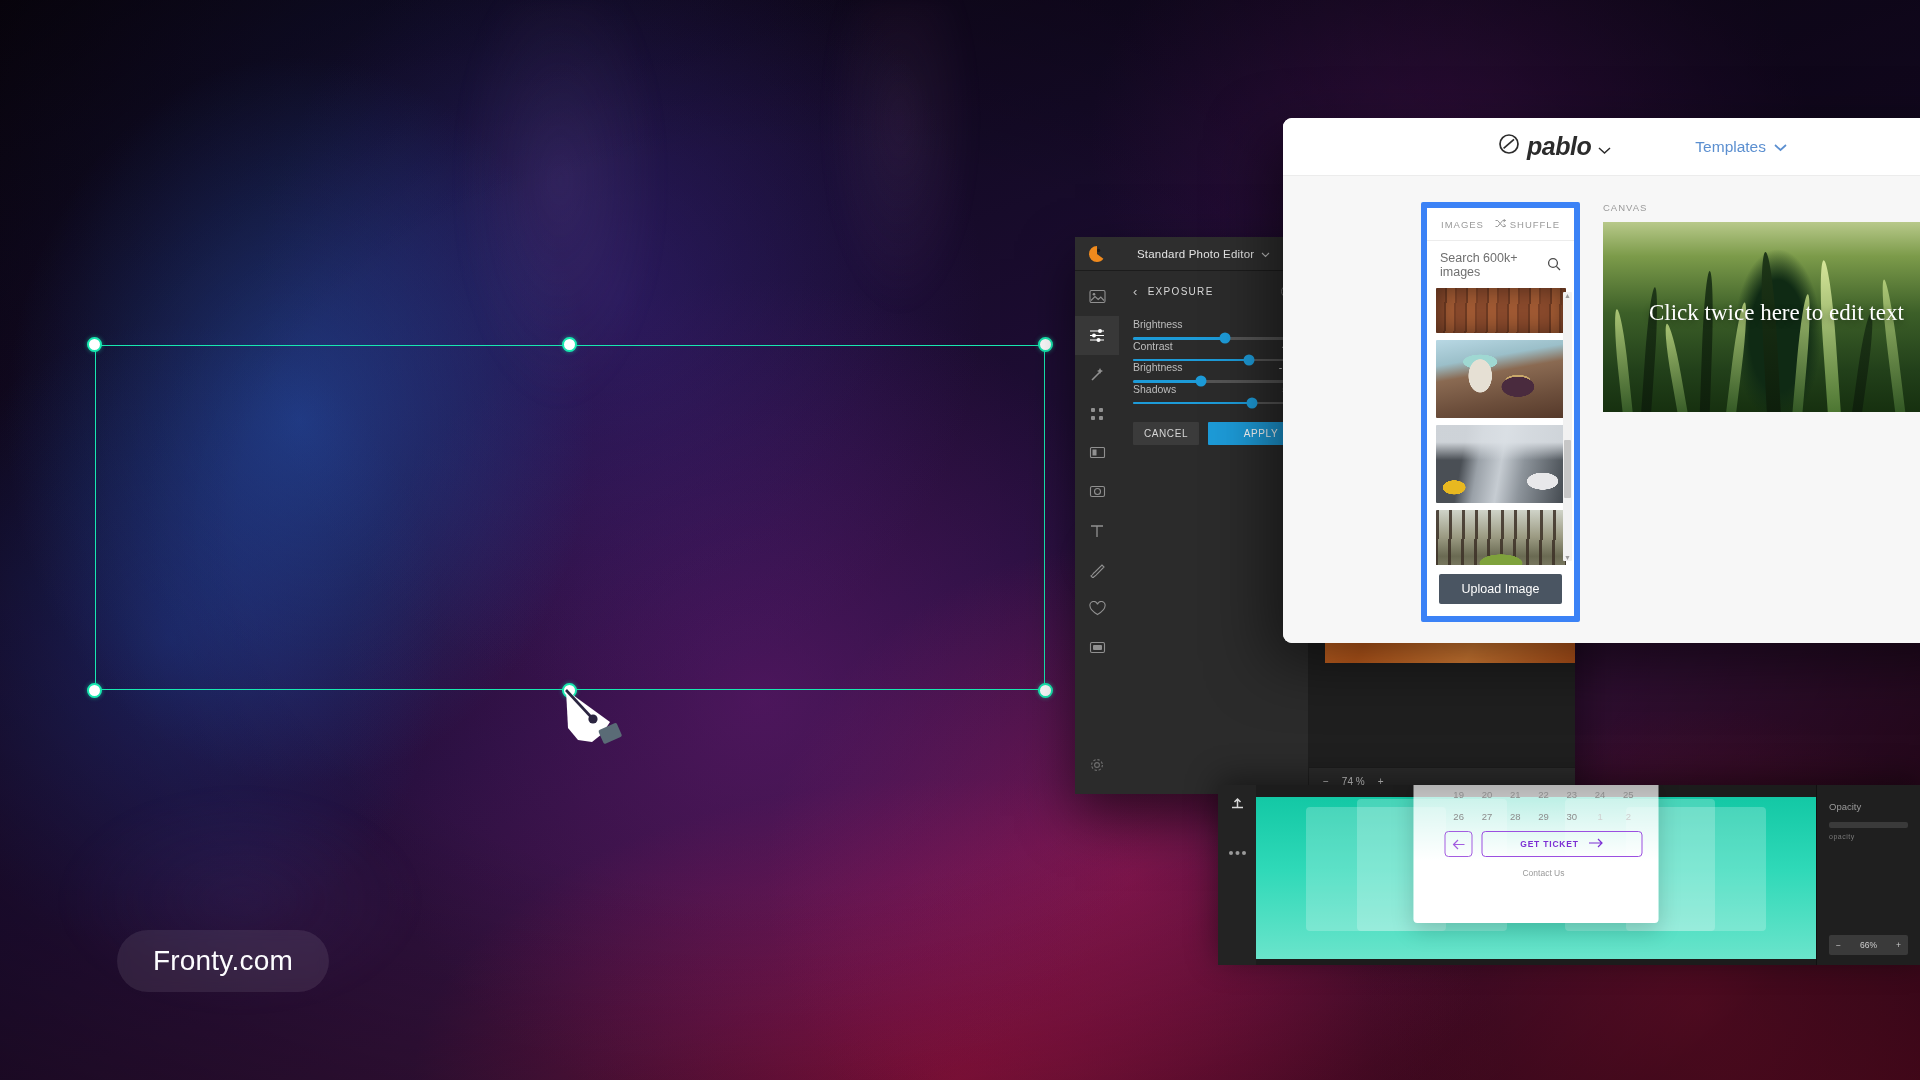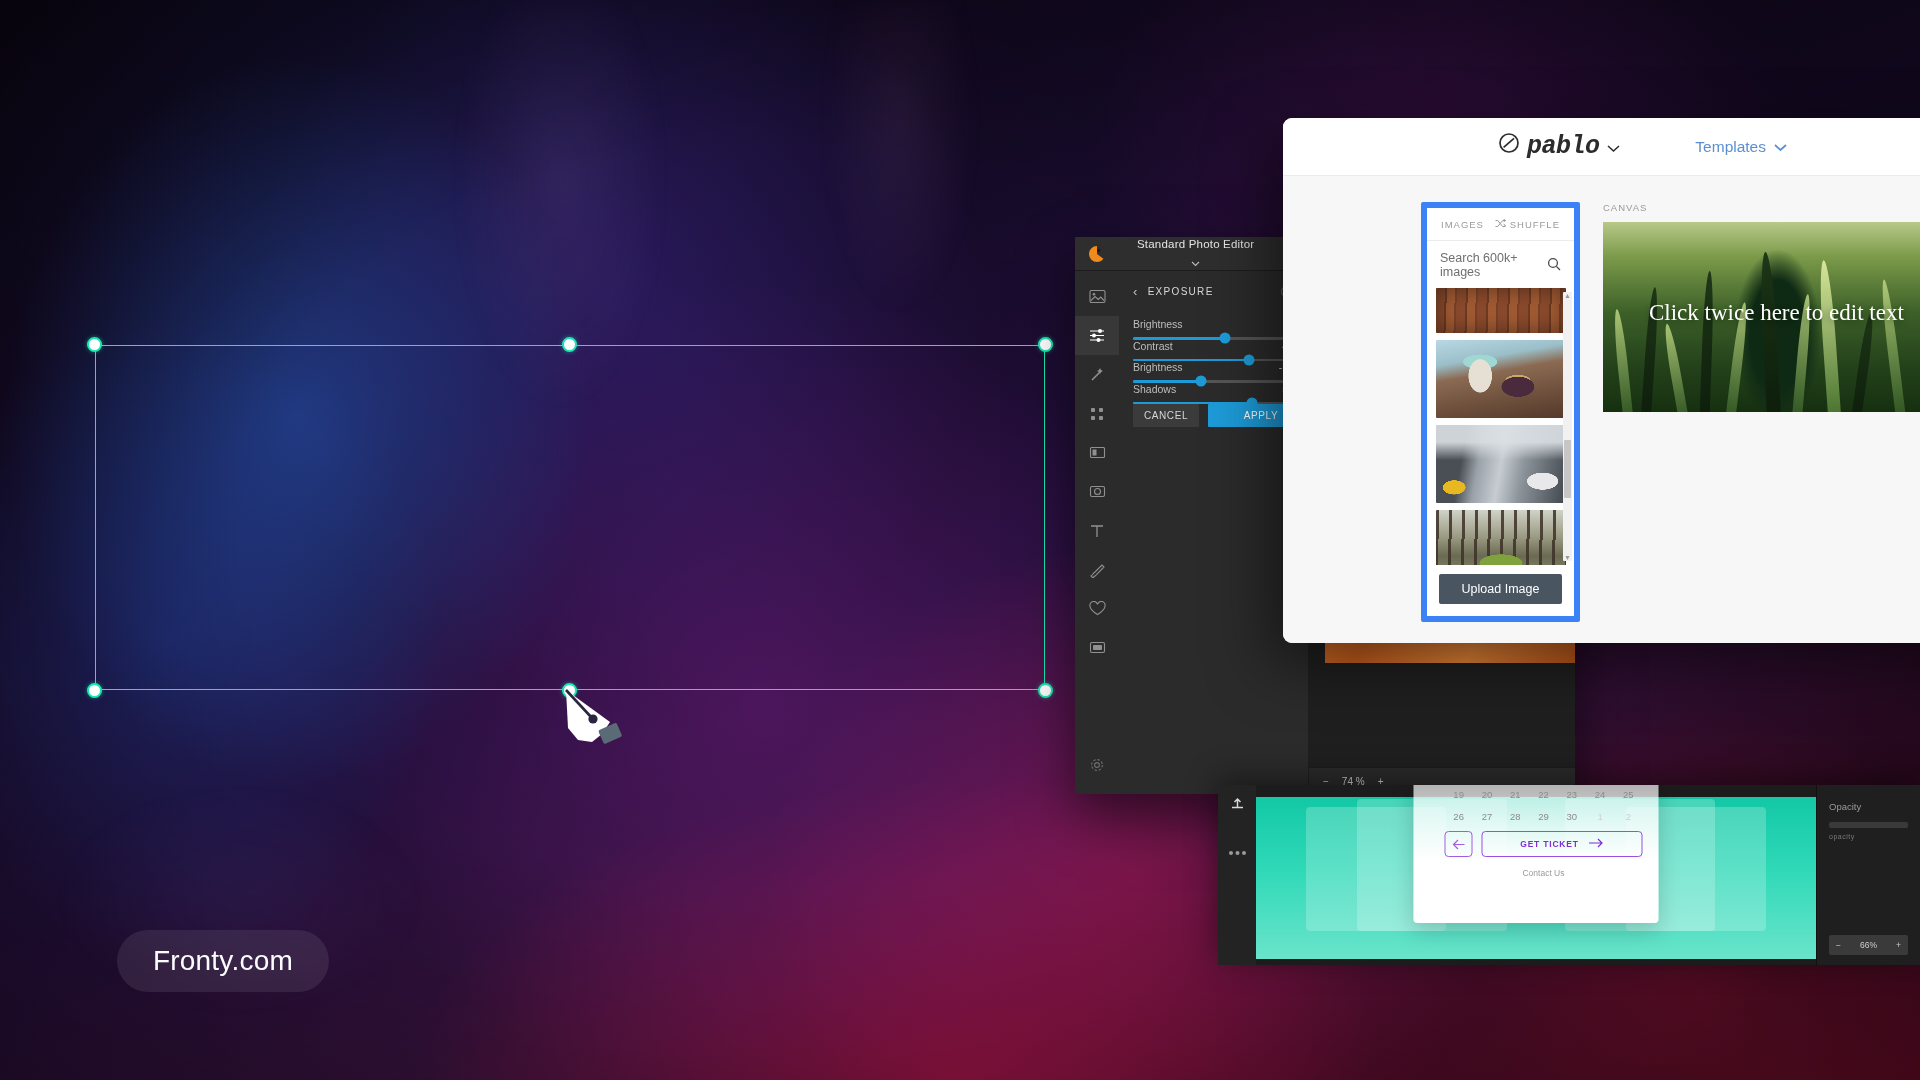--- a/index.html
+++ b/index.html
@@ -97,21 +97,21 @@
     overflow: hidden;
     font-family: "Liberation Sans", sans-serif;
   }
   #pe-topbar {
     height: 34px; background: #2e2e2e; display: flex; align-items: center;
     border-bottom: 1px solid #1c1c1c;
   }
   #pe-logo { width: 44px; display: flex; align-items: center; justify-content: center; }
   #pe-title {
     color: #e3e3e3; font-size: 11.5px; letter-spacing: .2px;
-    display: flex; align-items: center; gap: 7px; padding-left: 18px; flex-direction: column;
+    display: flex; align-items: center; gap: 7px; padding-left: 18px;
   }
   #pe-body { display: flex; height: 523px; }
   #pe-rail {
     width: 44px; background: #2b2b2b; display: flex; flex-direction: column;
     align-items: center; padding-top: 6px;
   }
   .rail-item {
     width: 44px; height: 39px; display: flex; align-items: center; justify-content: center;
     opacity: .62;
   }
@@ -135,21 +135,21 @@
   }
   .slider-lab .val { color: #d9d9d9; }
   .slider-track {
     position: relative; height: 2.5px; background: #555; border-radius: 2px;
   }
   .slider-fill { position: absolute; left:0; top:0; height: 100%; background: #1d9bd8; border-radius: 2px;}
   .slider-knob {
     position: absolute; top: 50%; width: 11px; height: 11px; border-radius: 50%;
     background: #1d9bd8; transform: translate(-50%,-50%);
   }
-  #pe-buttons { display: flex; gap: 9px; }
+  #pe-buttons { display: flex; gap: 9px; margin-top: 18px; }
   .pe-btn {
     flex: 1; height: 23px; display: flex; align-items: center; justify-content: center;
     font-size: 10px; letter-spacing: .6px; border-radius: 1px;
   }
   #pe-cancel { background: #3b3b3b; color: #d6d6d6; }
   #pe-apply { background: #1d9bd8; color: #ffffff; padding-left: 20px; }
   #pe-canvasarea { flex: 1; background: #1f1f1f; position: relative; }
   #pe-photo {
     position: absolute; left: 16px; top: 62px; right: 0; height: 330px;
     background:
@@ -183,21 +183,21 @@
     background: #ffffff; border-radius: 9px 0 0 9px;
     box-shadow: -14px 20px 60px rgba(0,0,0,0.5);
     overflow: hidden; font-family: "Liberation Sans", sans-serif;
   }
   #pablo-header {
     height: 58px; background: #fff; display: flex; align-items: center;
     border-bottom: 1px solid #ececec; position: relative;
   }
   #pablo-logo {
     position: absolute; left: 215px; display: flex; align-items: center; gap: 7px;
-    font-size: 25px; font-style: italic; font-weight: 700; color: #2c2c2c; letter-spacing: -.5px; font-family: Liberation Mono, monospace;
+    font-size: 25px; font-style: italic; font-weight: 700; color: #2c2c2c; letter-spacing: -.5px;
   }
   #pablo-templates {
     position: absolute; right: 196px; display: flex; align-items: center; gap: 8px;
     color: #5b8fd0; font-size: 15.5px;
   }
   #pablo-body { display: flex; height: 467px; background: #f7f7f7; padding: 26px 0 0 0; }
   #pablo-gutter { width: 138px; }
   #images-card {
     width: 159px; background: #fff; border: 6px solid #3b82f6; border-radius: 2px;
     display: flex; flex-direction: column; height: 420px;

